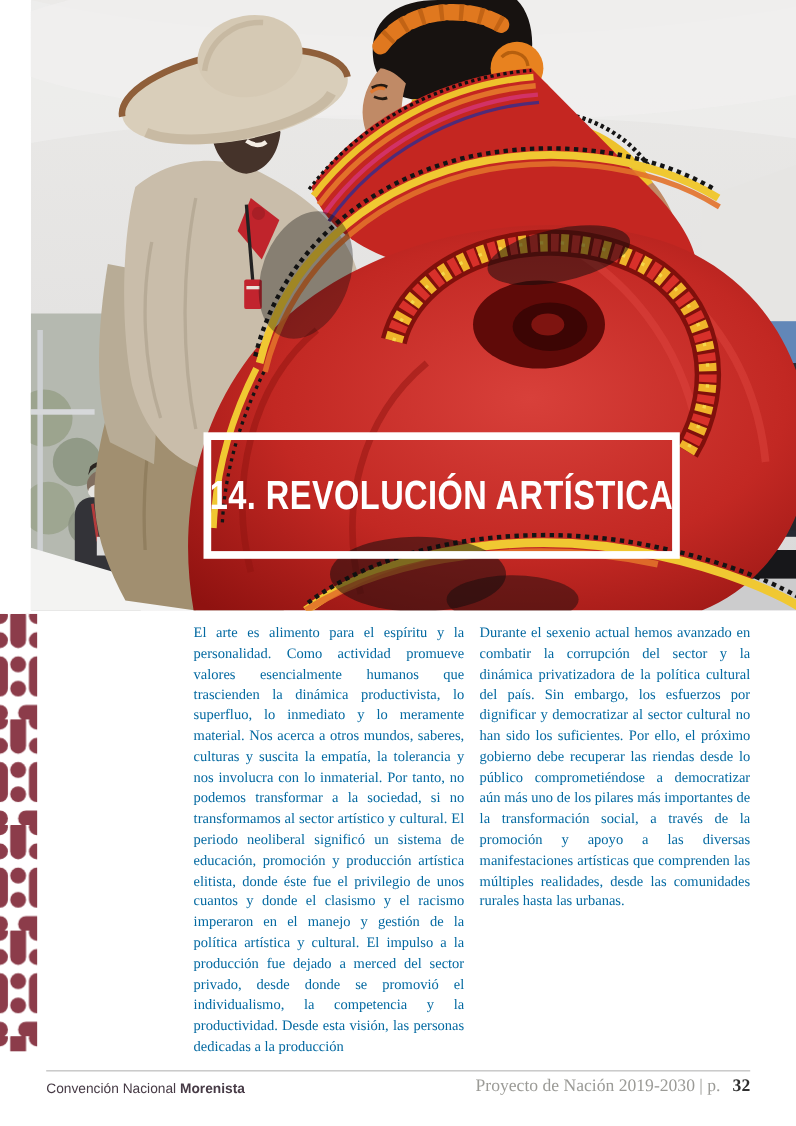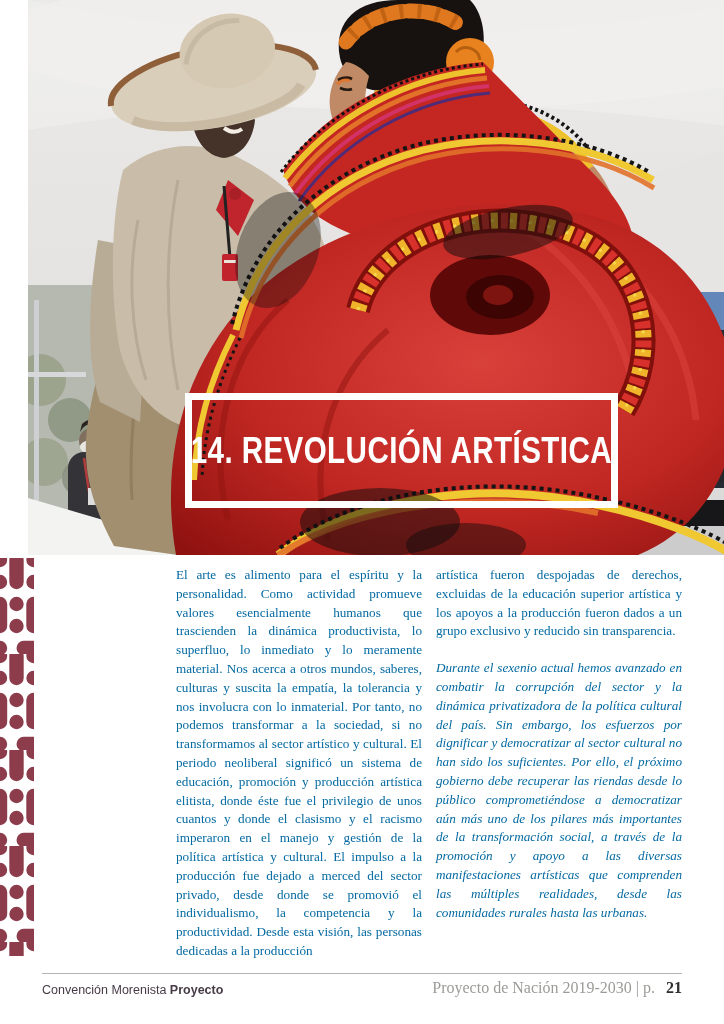--- a/index.html
+++ b/index.html
@@ -273,28 +273,27 @@
       </defs>
       <rect width="34" height="398" fill="url(#mzdots)"></rect>
     </svg>
   </div>
 
   <section class="article">
     <div class="col col-left">
       <p>El arte es alimento para el espíritu y la personalidad. Como actividad promueve valores esencialmente humanos que trascienden la dinámica productivista, lo superfluo, lo inmediato y lo meramente material. Nos acerca a otros mundos, saberes, culturas y suscita la empatía, la tolerancia y nos involucra con lo inmaterial. Por tanto, no podemos transformar a la sociedad, si no transformamos al sector artístico y cultural. El periodo neoliberal significó un sistema de educación, promoción y producción artística elitista, donde éste fue el privilegio de unos cuantos y donde el clasismo y el racismo imperaron en el manejo y gestión de la política artística y cultural. El impulso a la producción fue dejado a merced del sector privado, desde donde se promovió el individualismo, la competencia y la productividad. Desde esta visión, las personas dedicadas a la producción</p>
     </div>
     <div class="col col-right">
-      <p>artística fueron despojadas de derechos, excluidas de la educación superior artística y los apoyos a la producción fueron dados a un grupo exclusivo y reducido sin transparencia.</p>
       <p>Durante el sexenio actual hemos avanzado en combatir la corrupción del sector y la dinámica privatizadora de la política cultural del país. Sin embargo, los esfuerzos por dignificar y democratizar al sector cultural no han sido los suficientes. Por ello, el próximo gobierno debe recuperar las riendas desde lo público comprometiéndose a democratizar aún más uno de los pilares más importantes de la transformación social, a través de la promoción y apoyo a las diversas manifestaciones artísticas que comprenden las múltiples realidades, desde las comunidades rurales hasta las urbanas.</p>
     </div>
   </section>
 
   <div class="footer-rule"></div>
   <div class="footer-left">
-    <span>Convención Morenista</span>
-    <span class="bold">Proyecto</span>
+    <span>Convención Nacional</span>
+    <span class="bold">Morenista</span>
   </div>
   <div class="footer-right">
     <span>Proyecto de Nación 2019-2030 | p.</span>
-    <span class="pagenum">21</span>
+    <span class="pagenum">32</span>
   </div>
 
 </div>
 
 </body></html>

